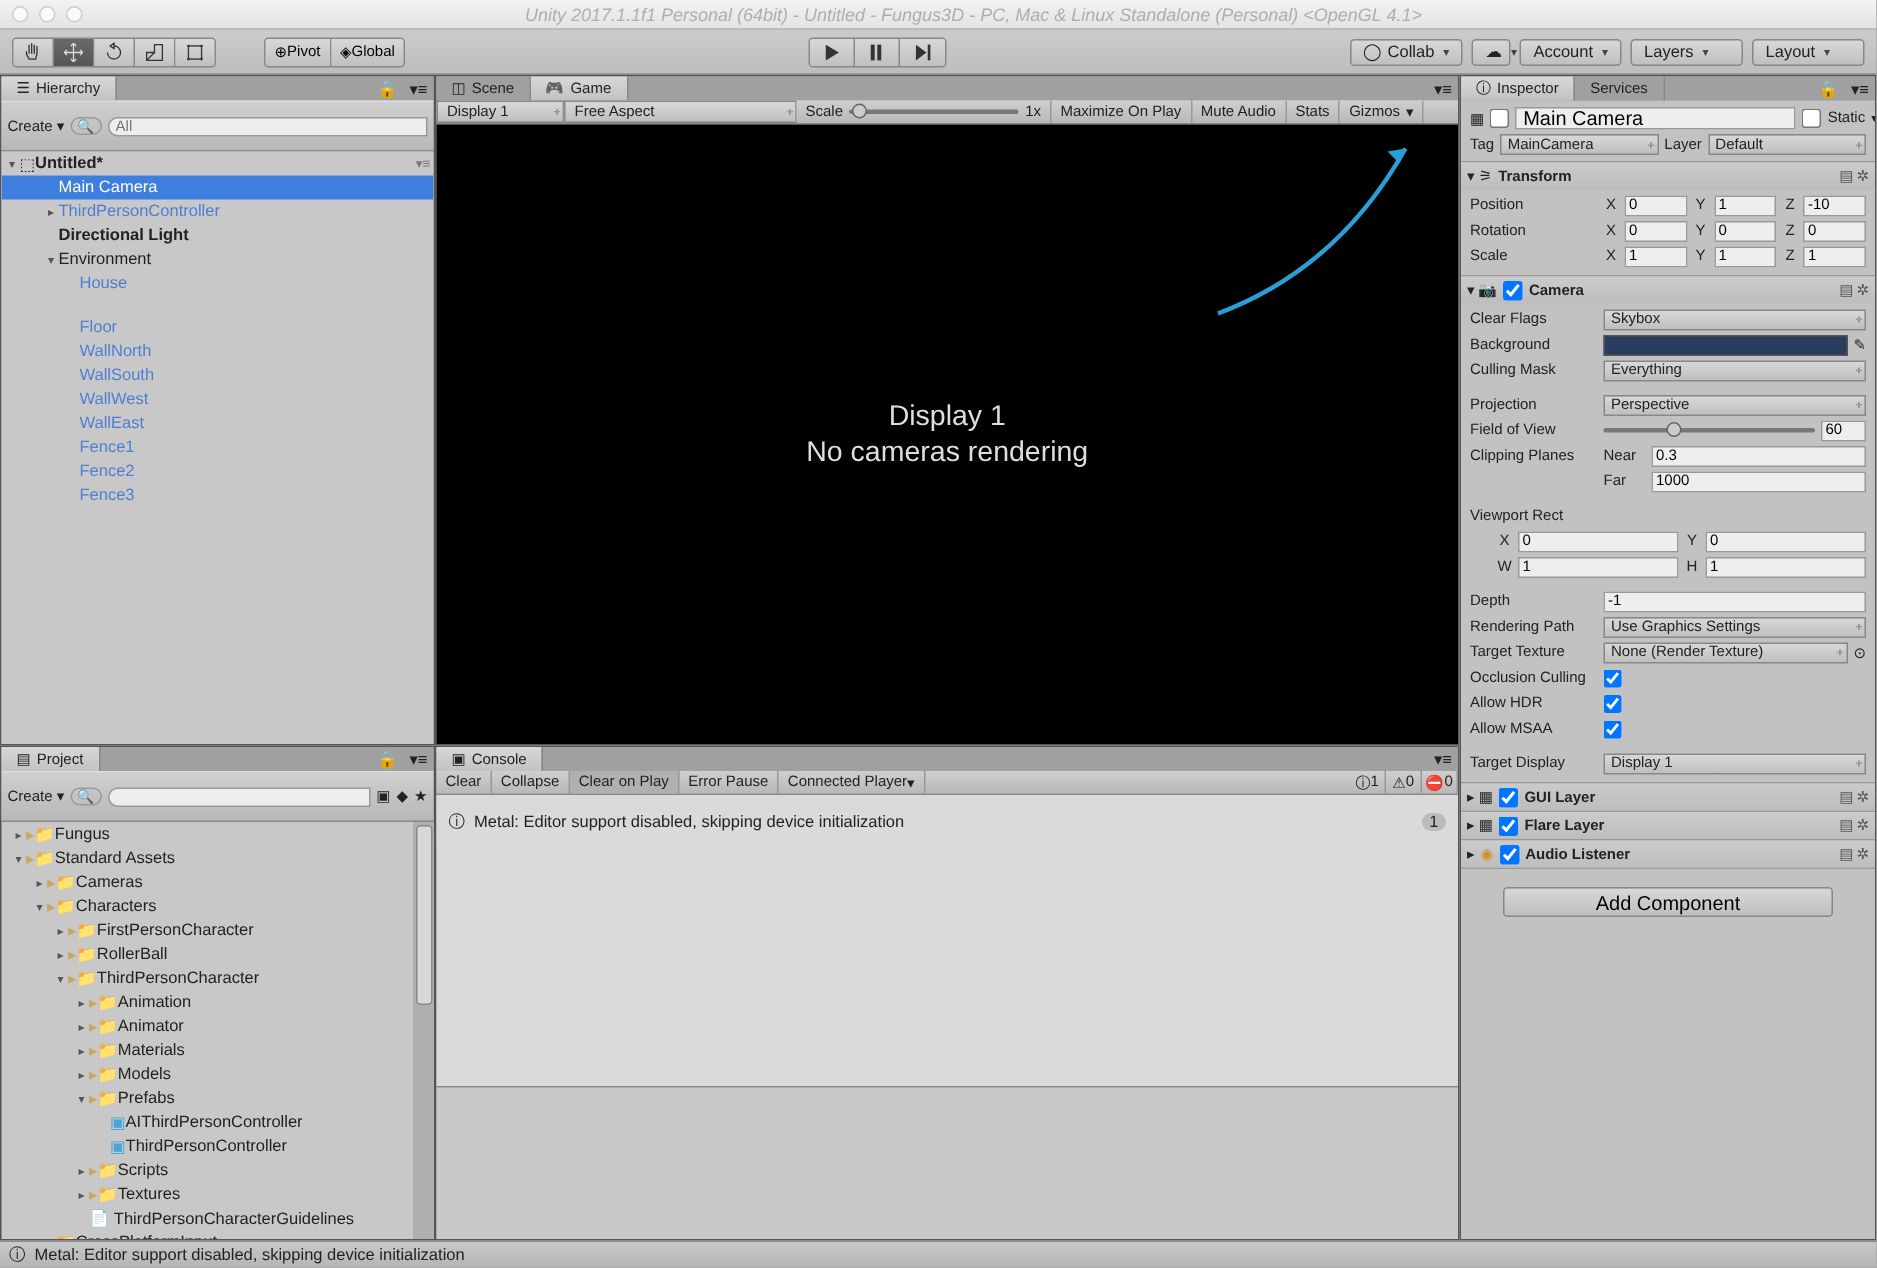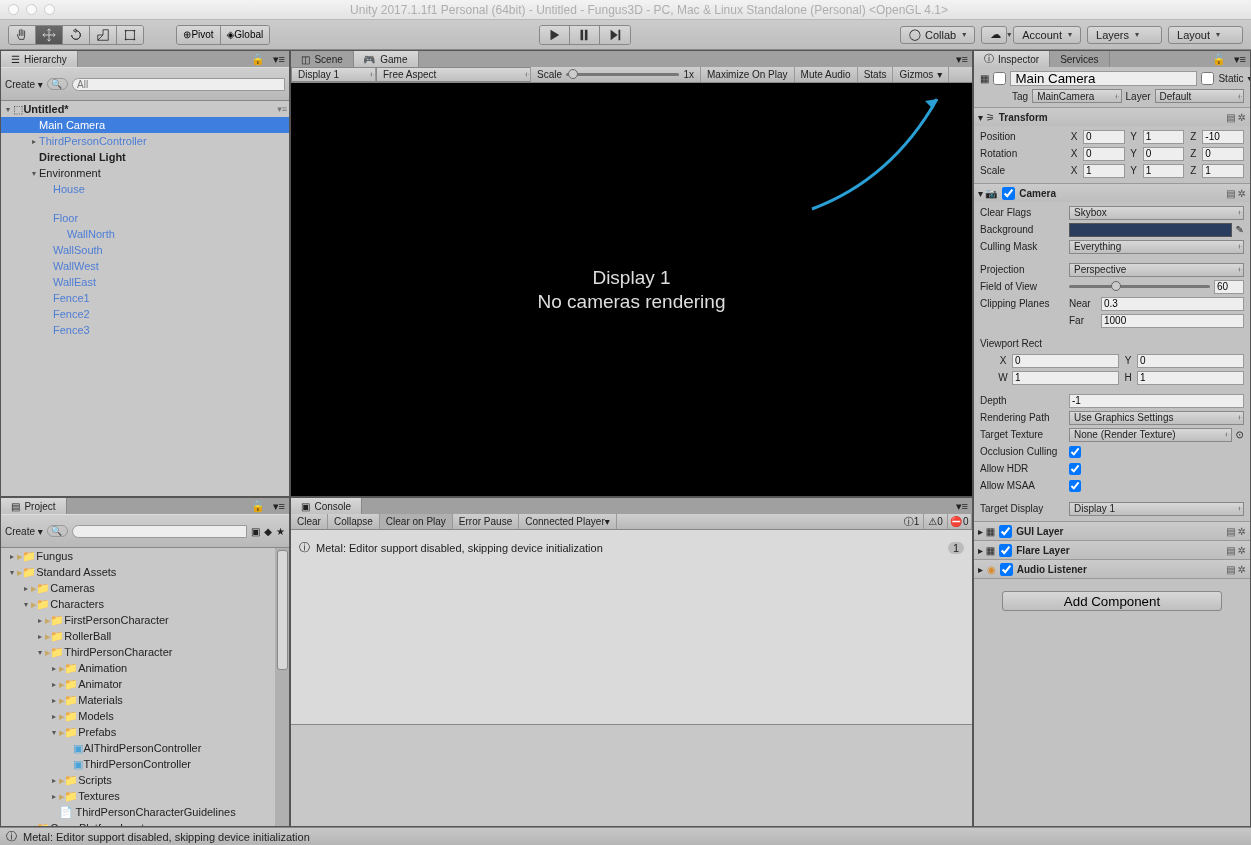--- a/index.html
+++ b/index.html
@@ -3,21 +3,21 @@
 <meta charset="utf-8">
 <style>
 * { box-sizing: border-box; margin: 0; padding: 0; font-family: Arial, Helvetica, sans-serif; }
 body { font-size: 11px; color: #222; background: #a9a9a9; width: 1251px; height: 845px; overflow: hidden; user-select: none; }
 
 .window { display: flex; flex-direction: column; height: 100%; }
 
 .titlebar { height: 20px; background: linear-gradient(#f3f3f3, #e3e3e3); display: flex; align-items: center; padding: 0 8px; border-bottom: 1px solid #b9b9b9; }
 .traffic { display: flex; gap: 7px; }
 .dot { width: 11px; height: 11px; border-radius: 50%; border: 1px solid #ccc; background: #fafafa; }
-.title-text { flex: 1; text-align: center; color: #aeaeae; font-size: 12px; }
+.title-text { flex: 1; text-align: center; color: #aeaeae; font-size: 12px; font-style: italic; }
 
 .toolbar { height: 30px; background: linear-gradient(#ccc, #bdbdbd); border-bottom: 1px solid #888; display: flex; align-items: center; padding: 0 8px; gap: 6px; }
 .tool-group { display: inline-flex; border: 1px solid #888; border-radius: 3px; overflow: hidden; }
 .tool-group .btn { border-right: 1px solid #888; }
 .tool-group .btn:last-child { border-right: none; }
 .btn { height: 18px; padding: 0 6px; background: linear-gradient(#d8d8d8, #c0c0c0); display: inline-flex; align-items: center; justify-content: center; cursor: pointer; border: none; font-size: 10px; }
 .btn.dark { background: linear-gradient(#6a6a6a, #555); color: #ddd; }
 .btn svg { width: 14px; height: 14px; }
 .spacer { flex: 1; }
 .pill { border: 1px solid #888; border-radius: 3px; background: linear-gradient(#d8d8d8, #c0c0c0); height: 18px; padding: 0 8px; display: inline-flex; align-items: center; gap: 4px; cursor: pointer; }
@@ -59,21 +59,21 @@
 .console-row { height: 35px; display: flex; align-items: center; padding: 0 8px; background: #dadada; gap: 6px; }
 .console-detail { flex: 1; background: #c8c8c8; }
 .badge { width: 24px; justify-content:center; }
 
 
 .right { width: 278px; }
 .insp { flex: 1; overflow: auto; background: #c2c2c2; font-size: 10px; position:relative; }
 .insp-header { padding: 4px 6px; border-bottom: 1px solid #999; }
 .insp-header .row1 { display: flex; align-items: center; gap: 4px; margin-bottom: 3px; }
 .insp-header .row1 input[type=text] { flex: 1; height: 15px; background: #eee; border: 1px solid #999; padding: 0 4px; }
-.insp-header .row2 { display: flex; align-items: center; gap: 4px; margin-left: 32px; }
+.insp-header .row2 { display: flex; align-items: center; gap: 4px; }
 .selectish { height: 14px; background: linear-gradient(#d8d8d8,#bfbfbf); border: 1px solid #888; padding: 0 4px; display: inline-flex; align-items: center; font-size: 10px; cursor:pointer; position:relative; }
 .selectish::after { content:"÷"; transform: rotate(90deg); font-size:8px; color:#555; position:absolute; right:2px; }
 
 .comp { border-bottom: 1px solid #999; }
 .comp-header { height: 18px; background: linear-gradient(#cbcbcb,#bdbdbd); display: flex; align-items: center; padding: 0 4px; gap: 4px; cursor:pointer; }
 .comp-header .title { font-weight: bold; }
 .comp-header .hdr-right { margin-left: auto; display:flex; gap:2px; }
 .gear::before { content:"✲"; color:#555; }
 .book::before { content:"▤"; color:#555; }
 .comp-body { padding: 2px 6px 4px 6px; }
@@ -207,21 +207,21 @@
         </div>
         <div class="tree">
           <div class="tree-item"><span class="twist">▾</span>⬚ <b>Untitled*</b><span style="flex:1"></span><span style="font-size:9px;color:#777">▾≡</span></div>
           <div id="hierarchy-items">
               <div class="tree-item selected" style="padding-left: 28px;"><span class="twist"></span>Main Camera</div>
               <div class="tree-item muted" style="padding-left: 28px;"><span class="twist">▸</span>ThirdPersonController</div>
               <div class="tree-item" style="padding-left: 28px; font-weight: bold;"><span class="twist"></span>Directional Light</div>
               <div class="tree-item" style="padding-left: 28px;"><span class="twist">▾</span>Environment</div>
               <div class="tree-item muted" style="padding-left: 42px;"><span class="twist"></span>House</div>
               <div class="tree-item muted" style="padding-left: 42px; margin-top: 13px;"><span class="twist"></span>Floor</div>
-              <div class="tree-item muted" style="padding-left: 56px;"><span class="twist"></span>WallNorth</div>
+              <div class="tree-item muted" style="padding-left: 42px;"><span class="twist"></span>WallNorth</div>
               <div class="tree-item muted" style="padding-left: 42px;"><span class="twist"></span>WallSouth</div>
               <div class="tree-item muted" style="padding-left: 42px;"><span class="twist"></span>WallWest</div>
               <div class="tree-item muted" style="padding-left: 42px;"><span class="twist"></span>WallEast</div>
               <div class="tree-item muted" style="padding-left: 42px;"><span class="twist"></span>Fence1</div>
               <div class="tree-item muted" style="padding-left: 42px;"><span class="twist"></span>Fence2</div>
               <div class="tree-item muted" style="padding-left: 42px;"><span class="twist"></span>Fence3</div>
             </div>
         </div>
       </div>
 

